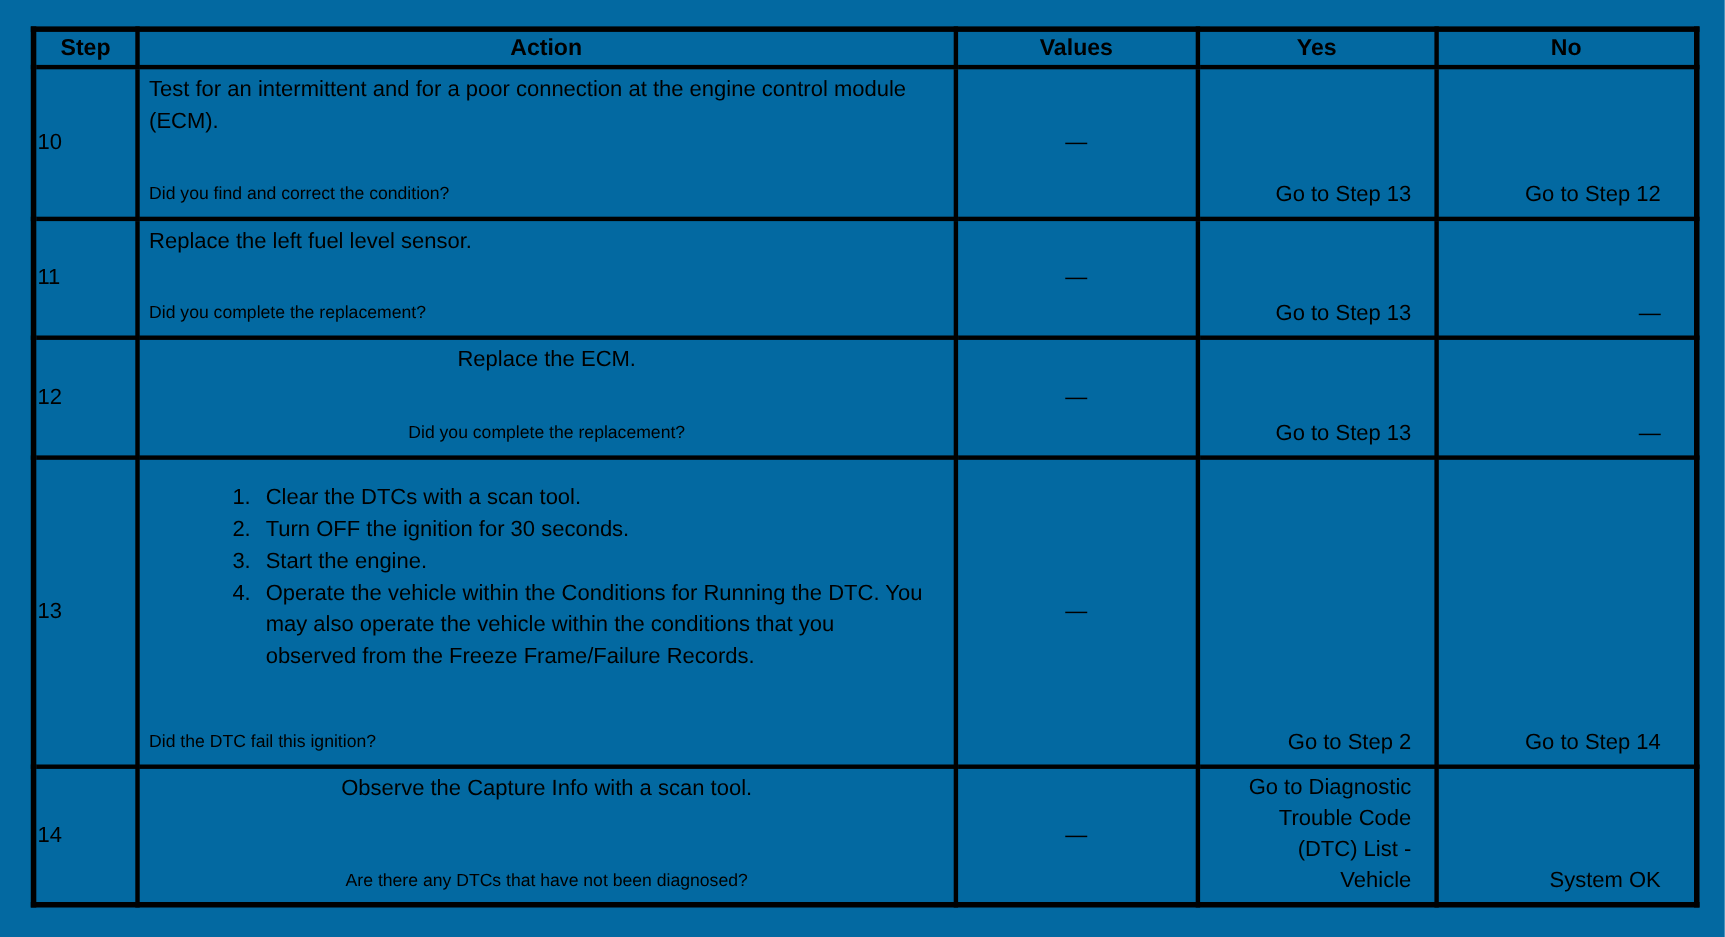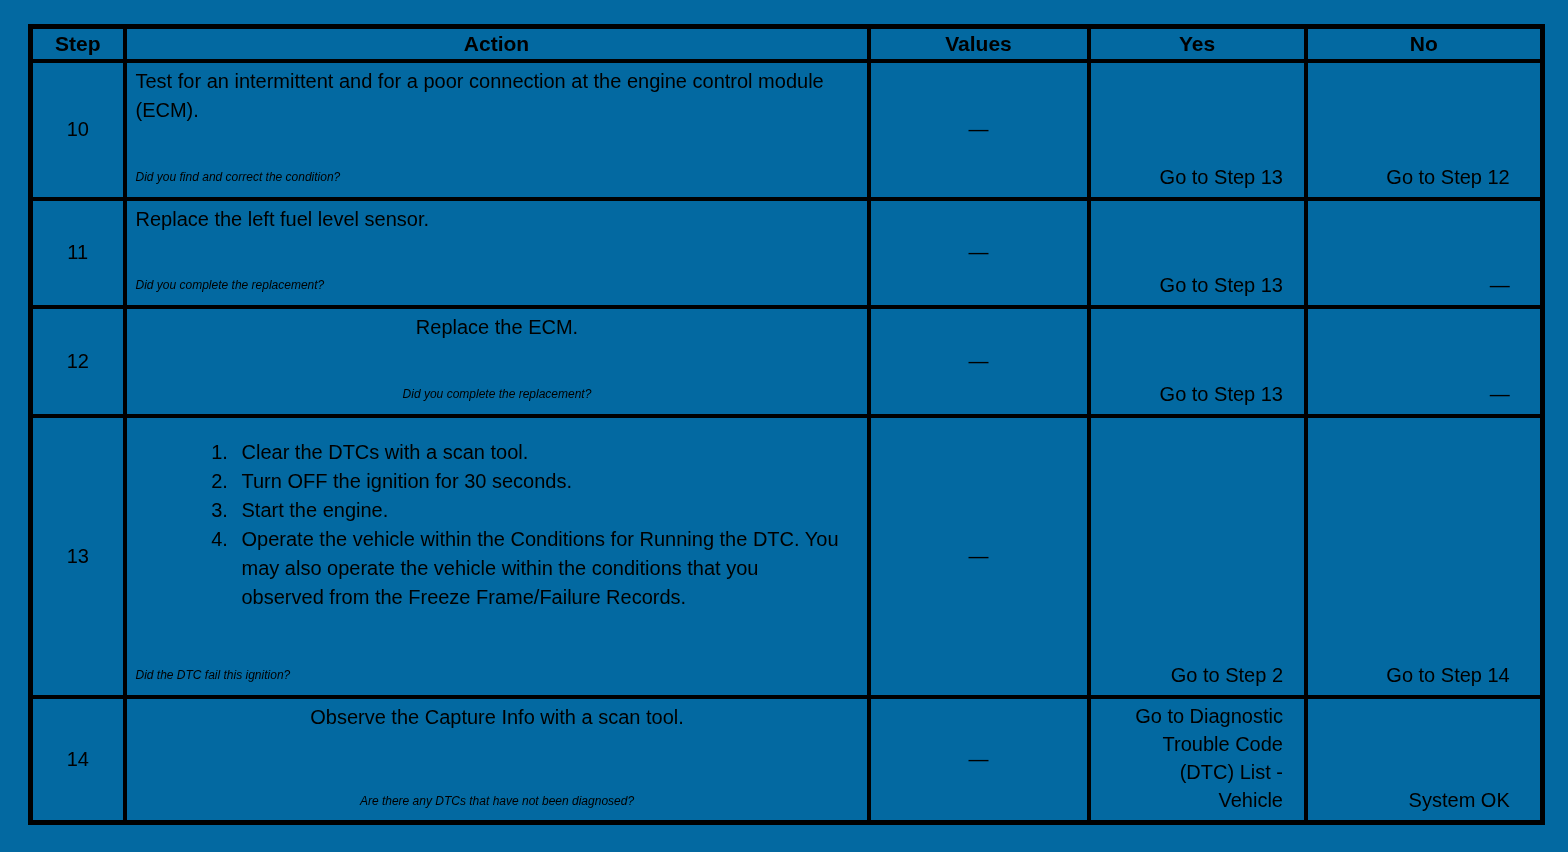--- a/index.html
+++ b/index.html
@@ -28,21 +28,20 @@
   }
   .diag-table th {
     font-size: 21px;
     font-weight: bold;
     text-align: center;
     vertical-align: middle;
     height: 34px;
     padding: 2px 4px;
   }
   td.step-cell {
-    text-align: center;
     vertical-align: middle;
     font-size: 20px;
   }
   td.action-cell {
     vertical-align: top;
     padding: 0;
   }
   .action-wrap {
     display: flex;
     flex-direction: column;
@@ -59,23 +58,22 @@
     margin: 16px 0 0 0;
     padding-left: 98px;
     font-size: 20px;
     line-height: 29px;
   }
   ol.action-list li {
     padding-left: 8px;
     max-width: 600px;
   }
   .action-question {
-    font-size: 12px;
+    font-size: 16px;
     line-height: 24px;
-    font-style: italic;
   }
   td.values-cell {
     text-align: center;
     vertical-align: middle;
     font-size: 20px;
   }
   td.yes-cell, td.no-cell {
     text-align: right;
     vertical-align: bottom;
     font-size: 20px;

